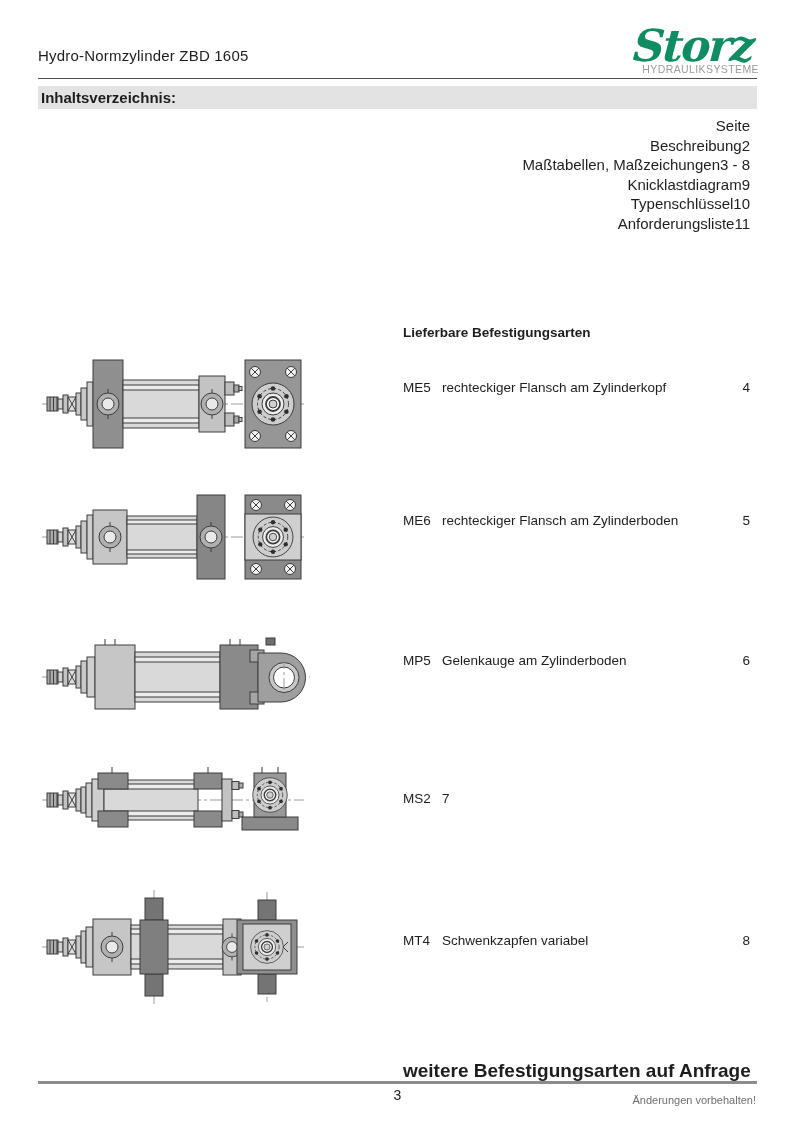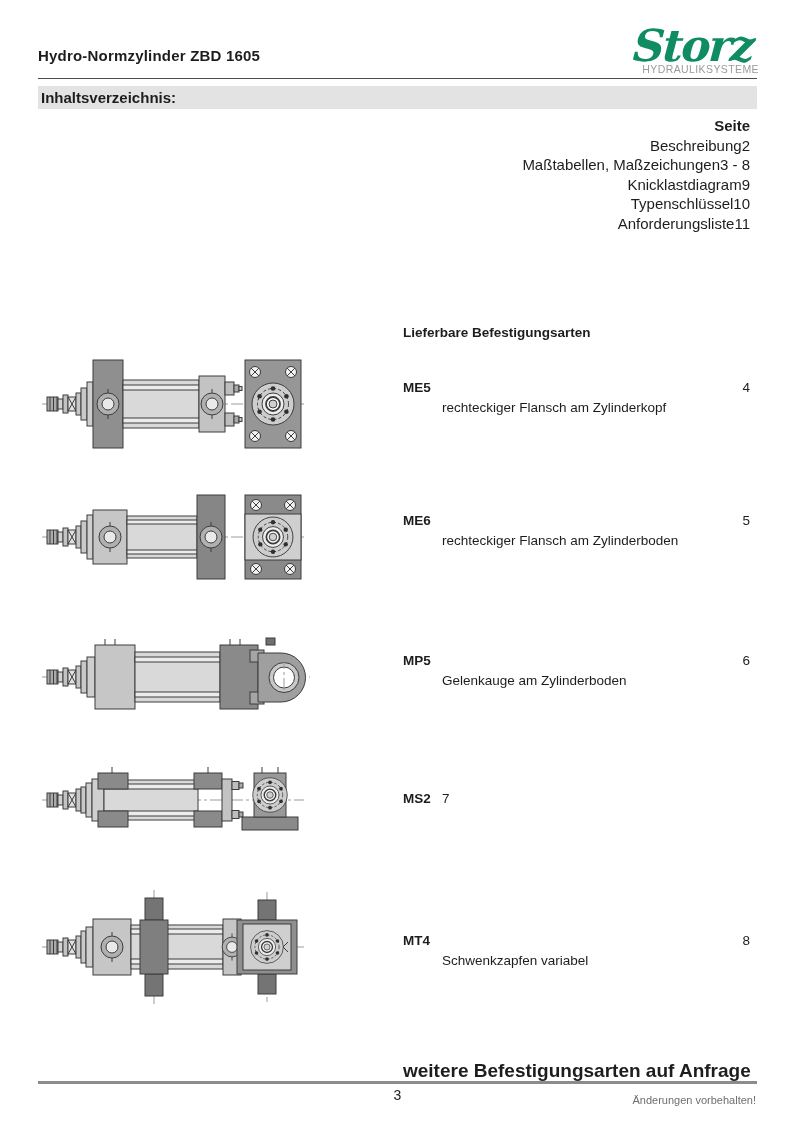--- a/index.html
+++ b/index.html
@@ -2,40 +2,40 @@
 <html><head>
 <meta charset="utf-8">
 <style>
   html,body{margin:0;padding:0;background:#9a9a9a;}
   .page{
     position:relative;width:793px;height:1123px;margin:0 auto;background:#ffffff;
     font-family:"Liberation Sans",sans-serif;color:#1d1d1d;overflow:hidden;
   }
   .abs{position:absolute;}
   
-  .doc-title{left:38px;top:47px;font-size:15px;font-weight:bold;letter-spacing:.2px;}
+  .doc-title{left:38px;top:47px;font-size:15px;font-weight:normal;letter-spacing:.2px;}
   .logo-wrap{right:34px;top:26px;width:230px;text-align:right;}
   .logo-brand{
     display:block;font-family:"DejaVu Serif",serif;font-style:italic;font-weight:bold;
     font-size:44px;line-height:40px;letter-spacing:-2px;transform:skewX(-4deg);
     padding-right:6px;
   }
   .logo-tagline{display:block;font-size:10.5px;letter-spacing:.4px;color:#9b9b9b;margin-top:-3px;}
   .header-rule{left:38px;top:78px;width:719px;height:1px;background:#4c4c4c;}
   .section-bar{left:38px;top:86px;width:719px;height:23px;background:#e3e3e3;}
   .section-label{left:41px;top:89px;font-size:15px;font-weight:bold;}
   
   .toc{left:403px;top:116px;width:347px;font-size:15px;line-height:19.6px;}
   .toc-row{display:flex;justify-content:flex-end;}
-  .toc-head{font-weight:bold;justify-content:flex-end;}
+  .toc-head{font-weight:normal;justify-content:flex-end;}
   
   .mount-heading{left:403px;top:277px;font-size:13.5px;font-weight:bold;margin-top:48px;}
   .mount-row{left:403px;width:347px;display:flex;font-size:13.5px;line-height:16px;}
-  .mount-code{font-weight:bold;width:39px;flex:none;}
-  .mount-desc{flex:1;margin-top:20px;}
+  .mount-code{font-weight:normal;width:39px;flex:none;}
+  .mount-desc{flex:1;}
   .mount-page{flex:none;text-align:right;}
   .note-line{left:403px;top:1060px;font-size:19px;font-weight:bold;}
   
   .footer-rule{left:38px;top:1081px;width:719px;height:3px;background:#8c8c8c;}
   .page-number{left:38px;top:1087px;width:719px;text-align:center;font-size:14px;}
   .disclaimer{right:37px;top:1094px;font-size:11px;color:#6e6e6e;}
   
   .draw{position:absolute;}
   .cl{stroke:#9c9c9c;stroke-width:1;stroke-dasharray:12 3 3 3;fill:none;}
 </style>

